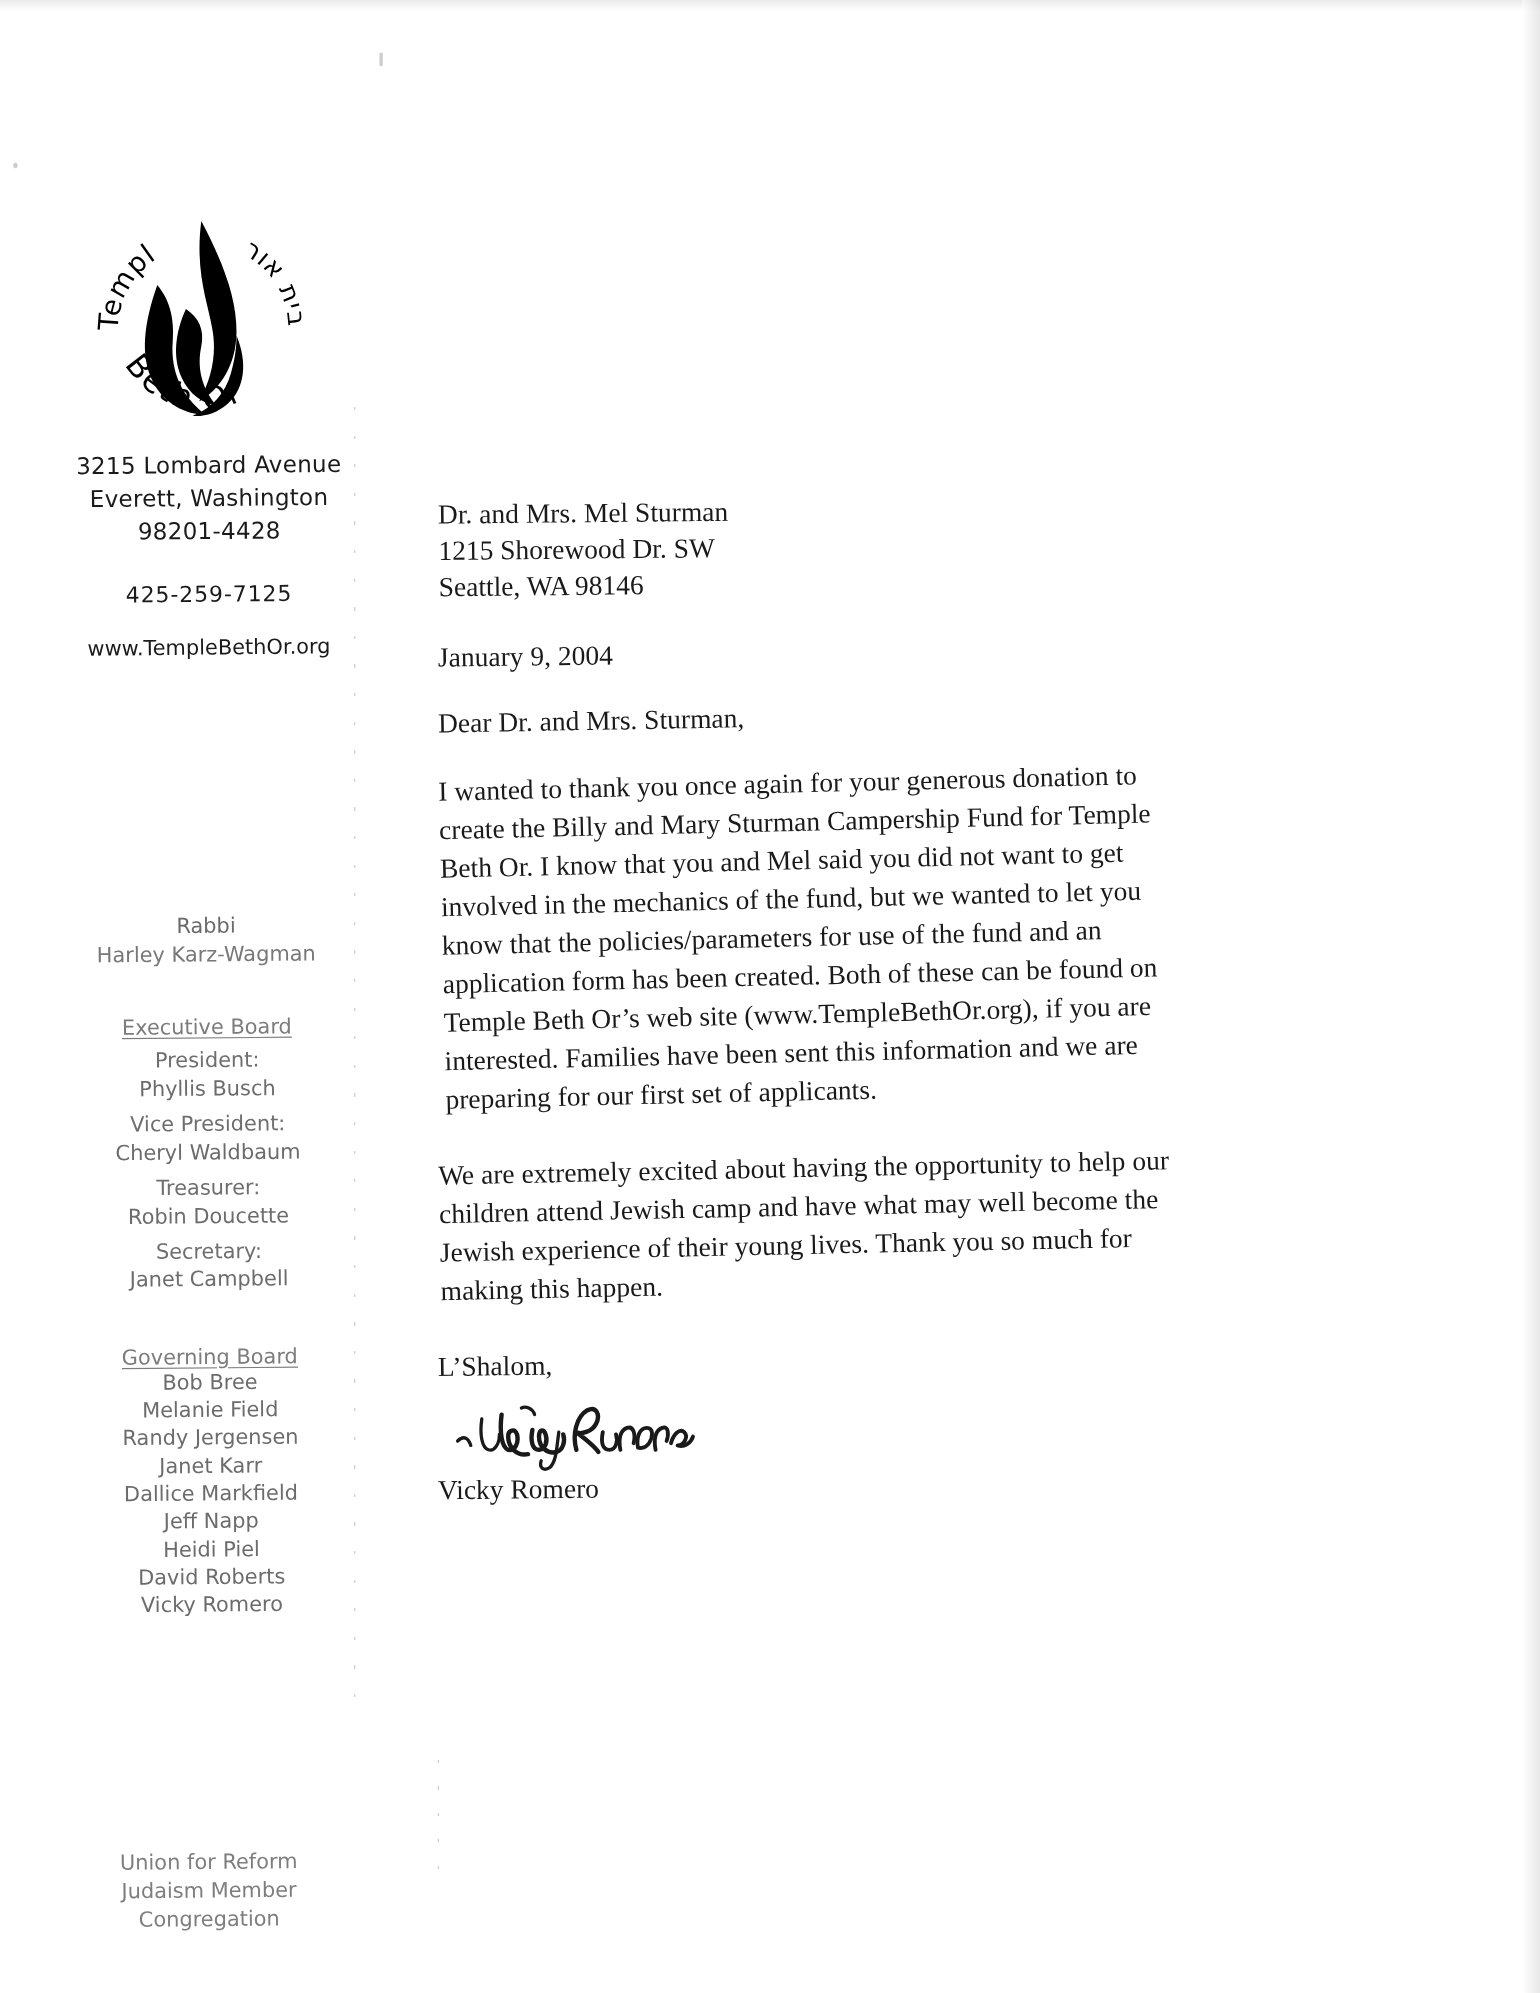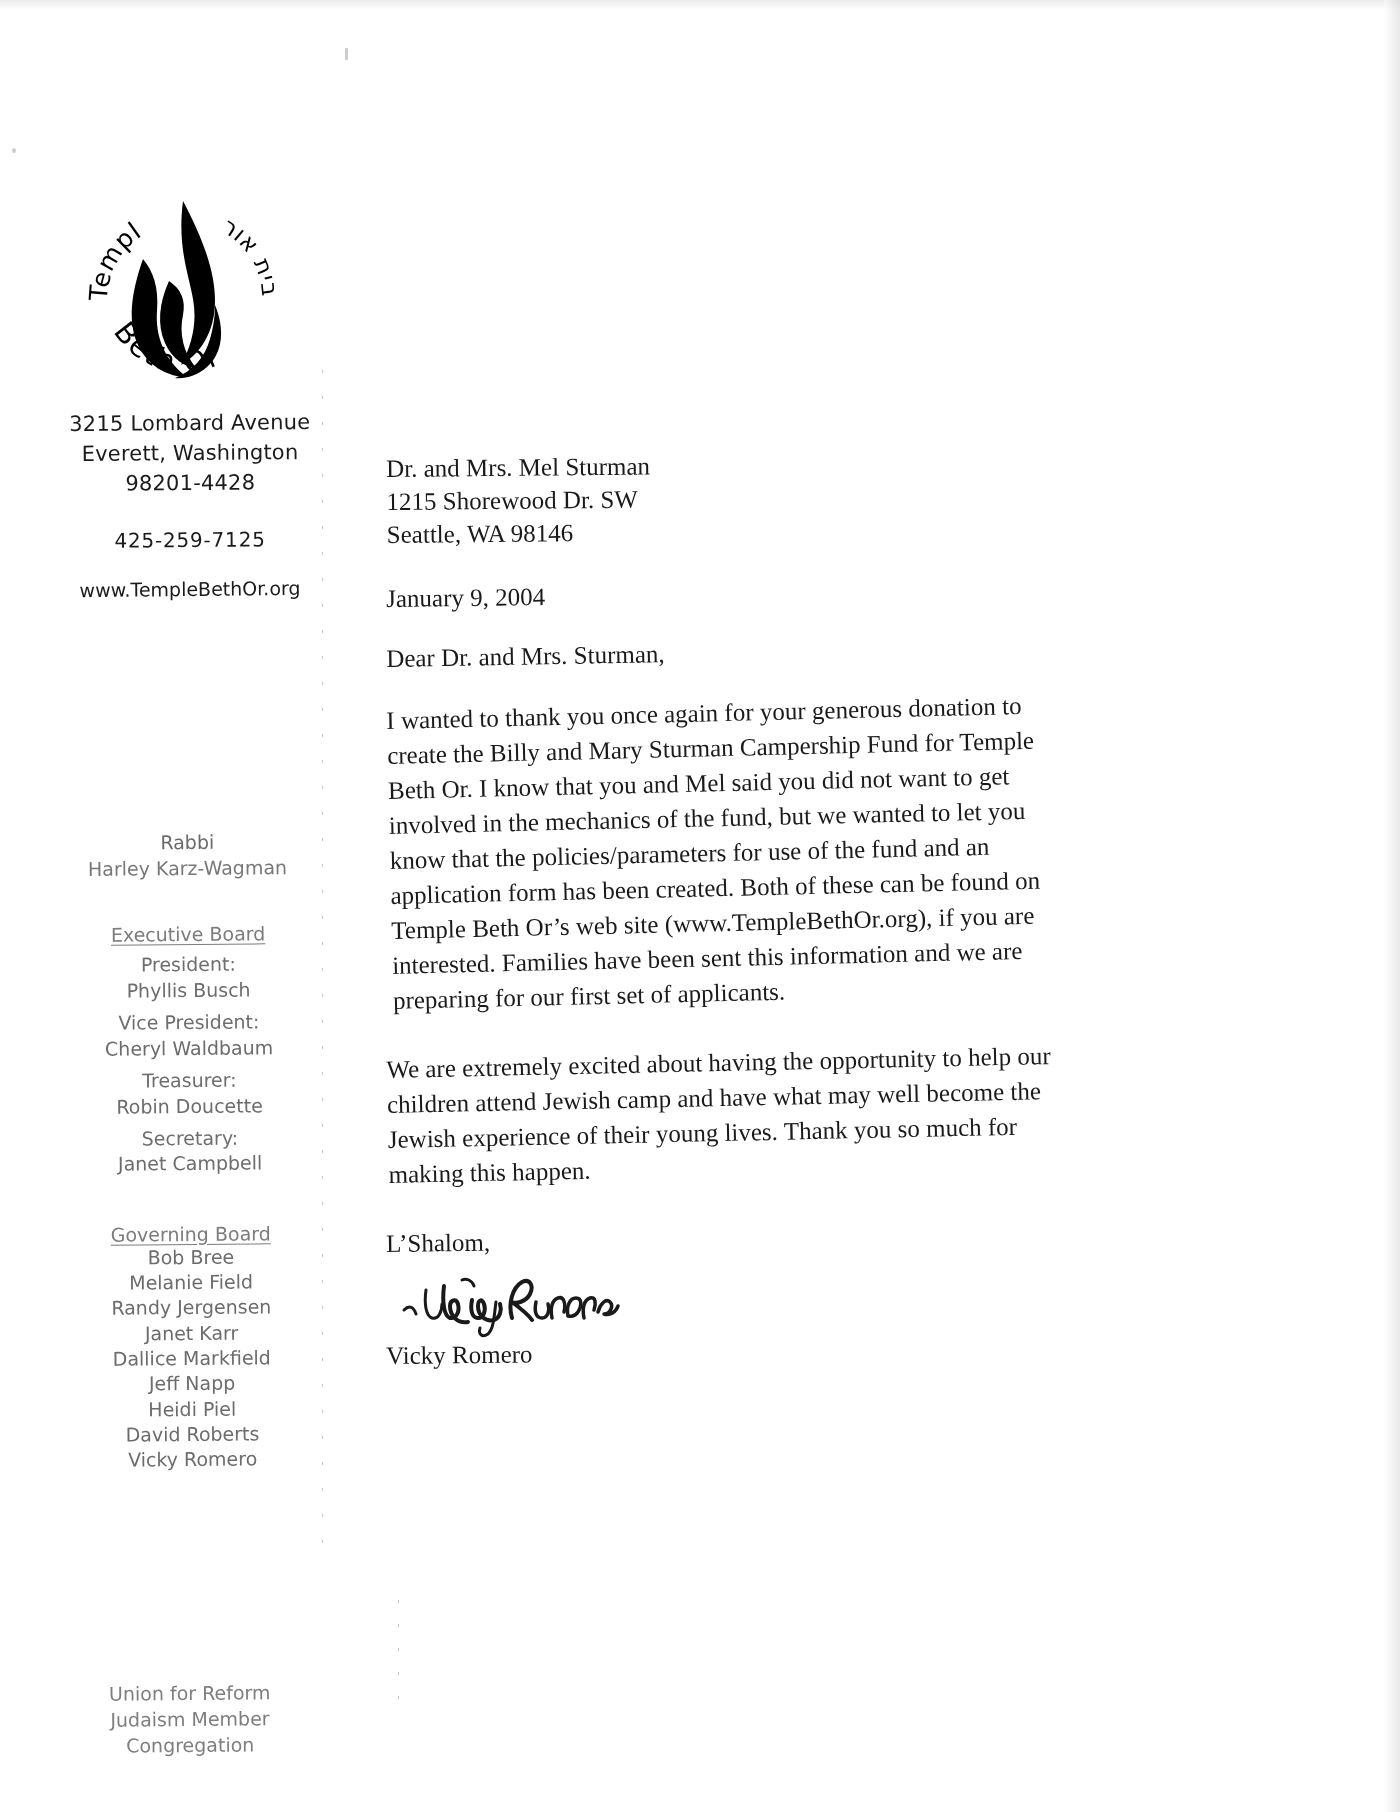--- a/index.html
+++ b/index.html
@@ -170,21 +170,21 @@
     background: repeating-linear-gradient(
       180deg,
       #c6c6c6 0px, #c6c6c6 3px,
       rgba(255,255,255,0) 3px, rgba(255,255,255,0) 24px
     );
   }
 
   
   .letter {
     position: absolute;
-    left: 386px;
+    left: 398px;
     top: 452px;
     width: 680px;
     color: #1a1a1a;
     font-family: "Liberation Serif", serif;
   }
   .recipient {
     font-size: 25px;
     line-height: 1.32;
     transform: rotate(-0.55deg);
     transform-origin: left top;

